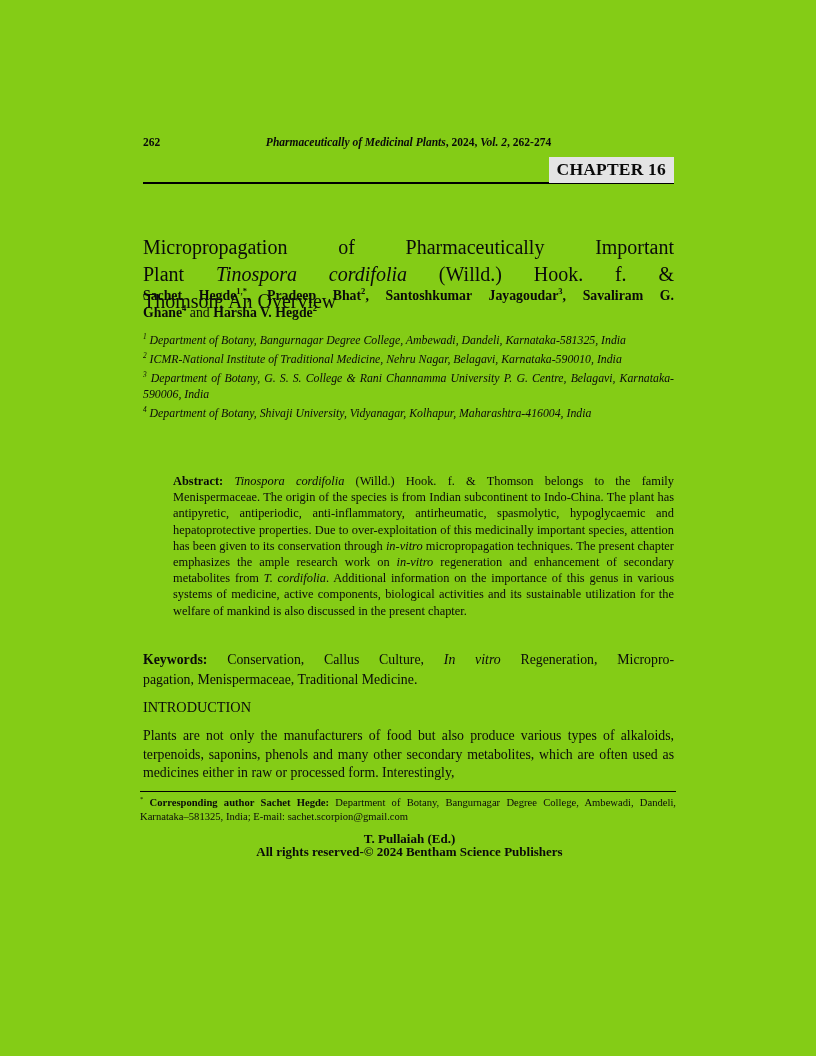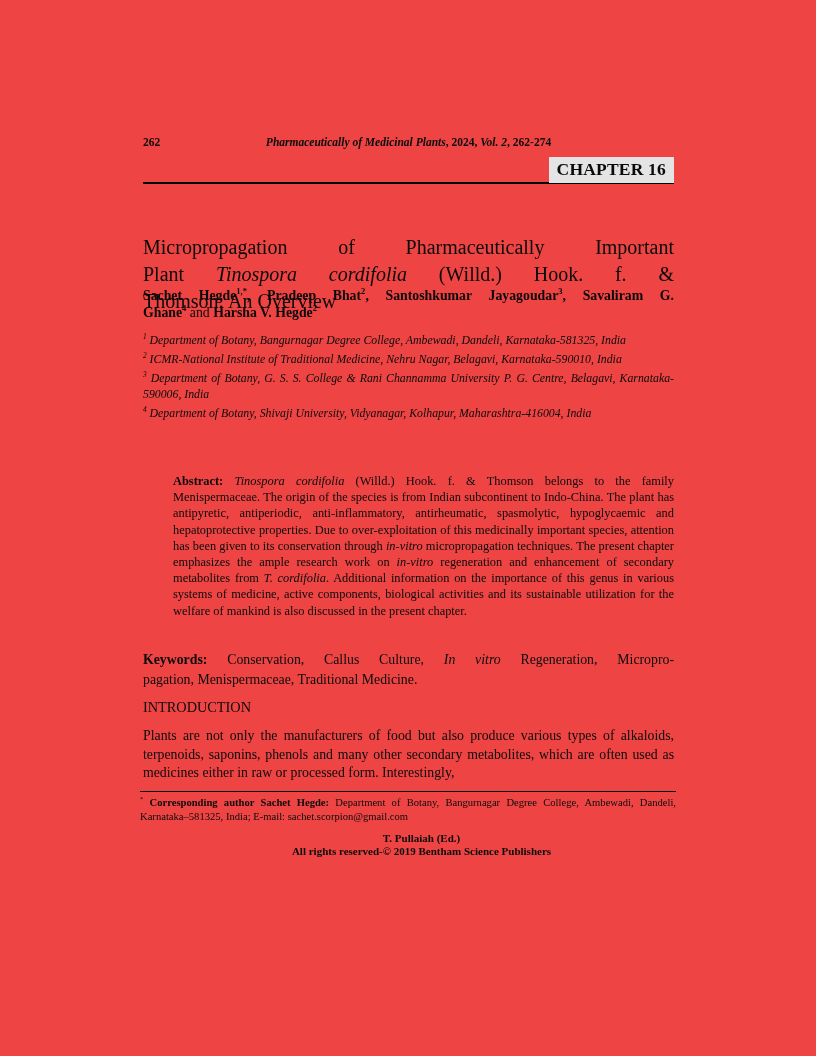--- a/index.html
+++ b/index.html
@@ -1,19 +1,19 @@
 <!DOCTYPE html>
 <html><head>
 <meta charset="utf-8">
 <style>
   html,body{margin:0;padding:0;background:#ffffff;}
   .page{
     position:relative;
     width:816px;height:1056px;
-    background:#ef4444;
+    background:#84cc16;
     font-family:"Liberation Serif", serif;
     color:#0a0a0a;
     overflow:hidden;
   }
   sup{line-height:0;font-size:0.62em;}
   .jl{text-align:justify;text-align-last:justify;}
   .rm{font-weight:normal;}
 
   .header-row{position:absolute;top:136px;left:143px;width:531px;height:16px;
     font-size:11.5px;font-weight:bold;}
@@ -47,22 +47,22 @@
     font-size:14.3px;font-weight:normal;}
 
   .body-para{position:absolute;top:727px;left:143px;width:531px;
     font-size:13.8px;line-height:18.5px;text-align:justify;}
 
   .footnote-rule{position:absolute;top:791px;left:140px;width:536px;
     border-top:1px solid #000;}
   .footnote{position:absolute;top:796px;left:140px;width:536px;
     font-size:10.6px;line-height:13.5px;text-align:justify;}
 
-  .editor-note{position:absolute;top:832px;left:156px;width:531px;
-    text-align:center;font-size:11px;font-weight:bold;line-height:13px;}
+  .editor-note{position:absolute;top:832px;left:144px;width:531px;
+    text-align:center;font-size:13px;font-weight:bold;line-height:13px;}
 </style>
 </head>
 <body>
 
 <div class="page">
 
   <div class="header-row">
     <span class="page-number">262</span>
     <span class="running-title"><i>Pharmaceutically of Medicinal Plants</i>, 2024, <i>Vol. 2</i>, 262-274</span>
   </div>
@@ -97,16 +97,16 @@
 
   <div class="section-heading">INTRODUCTION</div>
 
   <div class="body-para">Plants are not only the manufacturers of food but also produce various types of alkaloids, terpenoids, saponins, phenols and many other secondary metabolites, which are often used as medicines either in raw or processed form. Interestingly,</div>
 
   <div class="footnote-rule"></div>
   <div class="footnote"><sup>*</sup> <b>Corresponding author Sachet Hegde:</b> Department of Botany, Bangurnagar Degree College, Ambewadi, Dandeli, Karnataka–581325, India; E-mail: sachet.scorpion@gmail.com</div>
 
   <div class="editor-note">
     <div>T. Pullaiah (Ed.)</div>
-    <div>All rights reserved-© 2019 Bentham Science Publishers</div>
+    <div>All rights reserved-© 2024 Bentham Science Publishers</div>
   </div>
 
 </div>
 
 </body></html>

